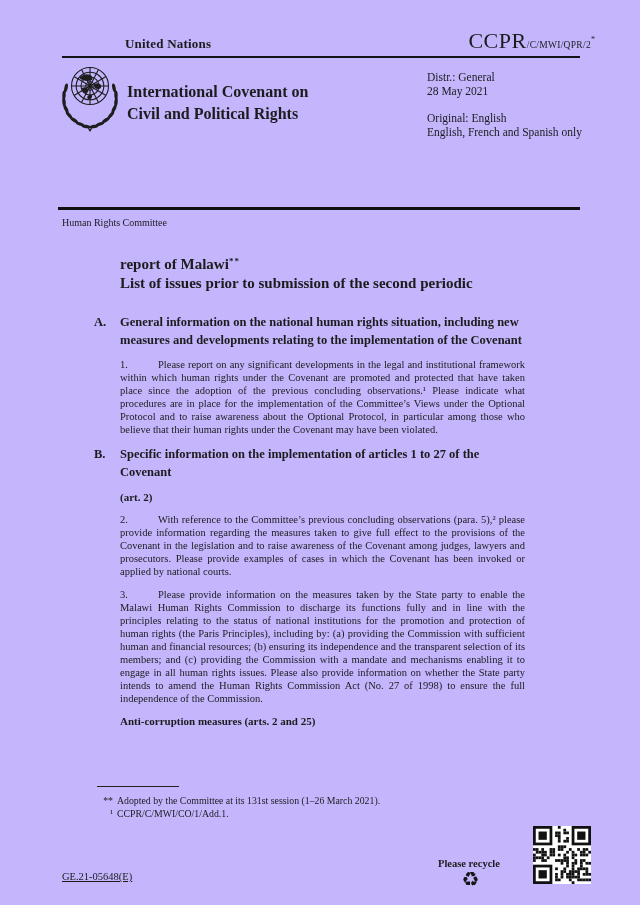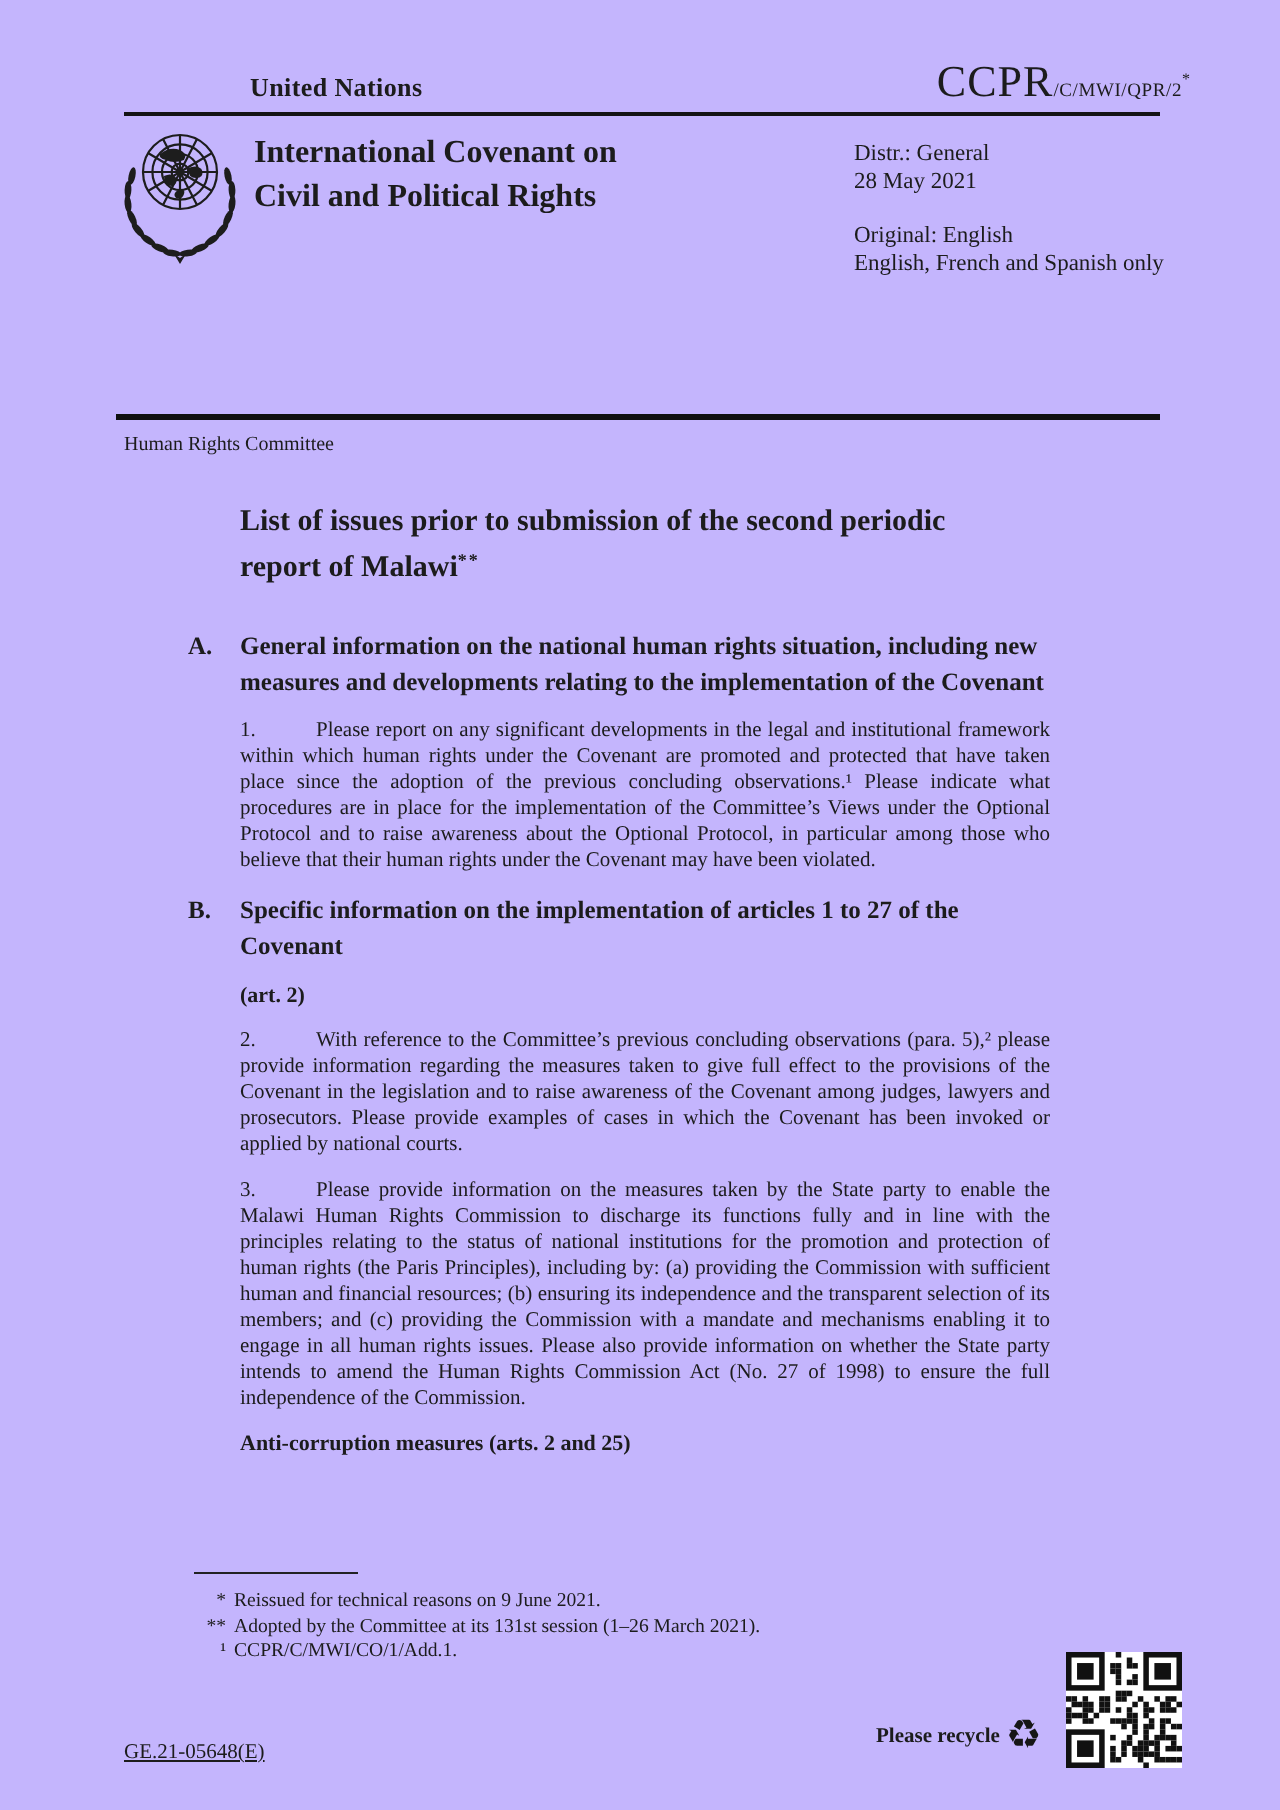--- a/index.html
+++ b/index.html
@@ -16,21 +16,21 @@
   
   .org-name { position:absolute; left:125px; top:36px; font-size:13px; font-weight:bold; letter-spacing:.2px; }
   .docsym { position:absolute; right:45px; top:28px; white-space:nowrap; }
   .docsym .acr { font-size:22px; letter-spacing:.5px; }
   .docsym .pathpart { font-size:9.5px; letter-spacing:.3px; }
   .docsym .symnote { font-size:8px; vertical-align:6px; }
   .rule1 { position:absolute; left:62px; top:56px; width:518px; height:2px; background:#141414; }
 
   .emblem { position:absolute; left:59px; top:61px; width:62px; height:76px; }
 
-  .cov-title { position:absolute; left:127px; top:66px; font-size:16px; font-weight:bold; line-height:22px; }
+  .cov-title { position:absolute; left:127px; top:81px; font-size:16px; font-weight:bold; line-height:22px; }
 
   .distr-block { position:absolute; left:427px; top:71px; font-size:11.5px; line-height:13.5px; }
   .distr-block .gap { height:14px; }
 
   .rule2 { position:absolute; left:58px; top:207px; width:522px; height:3px; background:#101010; }
   .committee { position:absolute; left:62px; top:217px; font-size:10px; font-weight:normal; }
 
   
   .bodycol { position:absolute; left:120px; top:252px; width:405px; }
   .doc-title { font-size:15px; font-weight:bold; line-height:19px; margin-bottom:21px; }
@@ -47,21 +47,21 @@
   .pnum { display:inline-block; width:38px; }
 
   
   .footnotes { position:absolute; left:95px; top:786px; width:475px; }
   .fn-rule { width:82px; height:1px; background:#222; margin-left:2px; margin-bottom:8px; }
   .fn-row { font-size:9.8px; line-height:12.7px; }
   .fn-marker { display:inline-block; width:22px; text-align:right; padding-right:4px; }
 
   
   .ge-number { position:absolute; left:62px; top:871px; font-size:10.5px;text-decoration:underline; }
-  .recycle-wrap { position:absolute; left:438px; top:858px; display:flex; align-items:center; }
+  .recycle-wrap { position:absolute; left:438px; top:858px; display:flex; align-items:center;flex-direction:column; }
   .recycle-label { font-size:10.5px; font-weight:bold; }
   .recycle-glyph { font-size:20px; line-height:20px; margin-left:3px; color:#161616; }
   .qr { position:absolute; left:533px; top:826px; width:58px; height:58px; }
 </style>
 </head>
 <body>
 
 <div class="page">
 
   <div class="org-name">United Nations</div>
@@ -117,22 +117,22 @@
     <div>Original: English</div>
     <div>English, French and Spanish only</div>
   </div>
 
   <div class="rule2"></div>
   <div class="committee">Human Rights Committee</div>
 
   <div class="bodycol">
 
     <div class="doc-title">
+      <div><span>report of Malawi</span><span class="supnote">**</span></div>
       <div>List of issues prior to submission of the second periodic</div>
-      <div><span>report of Malawi</span><span class="supnote">**</span></div>
     </div>
 
     <div class="sec-heading">
       <span class="sec-letter">A.</span>
       <span>General information on the national human rights situation, including new measures and developments relating to the implementation of the Covenant</span>
     </div>
 
     <p class="para"><span class="pnum">1.</span><span>Please report on any significant developments in the legal and institutional framework within which human rights under the Covenant are promoted and protected that have taken place since the adoption of the previous concluding observations.¹ Please indicate what procedures are in place for the implementation of the Committee’s Views under the Optional Protocol and to raise awareness about the Optional Protocol, in particular among those who believe that their human rights under the Covenant may have been violated.</span></p>
 
     <div class="sec-heading sec-b">
@@ -147,21 +147,20 @@
     <p class="para"><span class="pnum">2.</span><span>With reference to the Committee’s previous concluding observations (para. 5),² please provide information regarding the measures taken to give full effect to the provisions of the Covenant in the legislation and to raise awareness of the Covenant among judges, lawyers and prosecutors. Please provide examples of cases in which the Covenant has been invoked or applied by national courts.</span></p>
 
     <p class="para"><span class="pnum">3.</span><span>Please provide information on the measures taken by the State party to enable the Malawi Human Rights Commission to discharge its functions fully and in line with the principles relating to the status of national institutions for the promotion and protection of human rights (the Paris Principles), including by: (a) providing the Commission with sufficient human and financial resources; (b) ensuring its independence and the transparent selection of its members; and (c) providing the Commission with a mandate and mechanisms enabling it to engage in all human rights issues. Please also provide information on whether the State party intends to amend the Human Rights Commission Act (No. 27 of 1998) to ensure the full independence of the Commission.</span></p>
 
     <div class="subheading subheading2">Anti-corruption measures (arts. 2 and 25)</div>
 
   </div>
 
   <div class="footnotes">
     <div class="fn-rule"></div>
-    <div class="fn-row"><span class="fn-marker">*</span><span>Reissued for technical reasons on 9 June 2021.</span></div>
     <div class="fn-row"><span class="fn-marker">**</span><span>Adopted by the Committee at its 131st session (1–26 March 2021).</span></div>
     <div class="fn-row"><span class="fn-marker">¹</span><span>CCPR/C/MWI/CO/1/Add.1.</span></div>
   </div>
 
   <div class="ge-number">GE.21-05648(E)</div>
   <div class="recycle-wrap">
     <span class="recycle-label">Please recycle</span>
     <span class="recycle-glyph">♻</span>
   </div>
   <div class="qr"><svg width="58" height="58">

